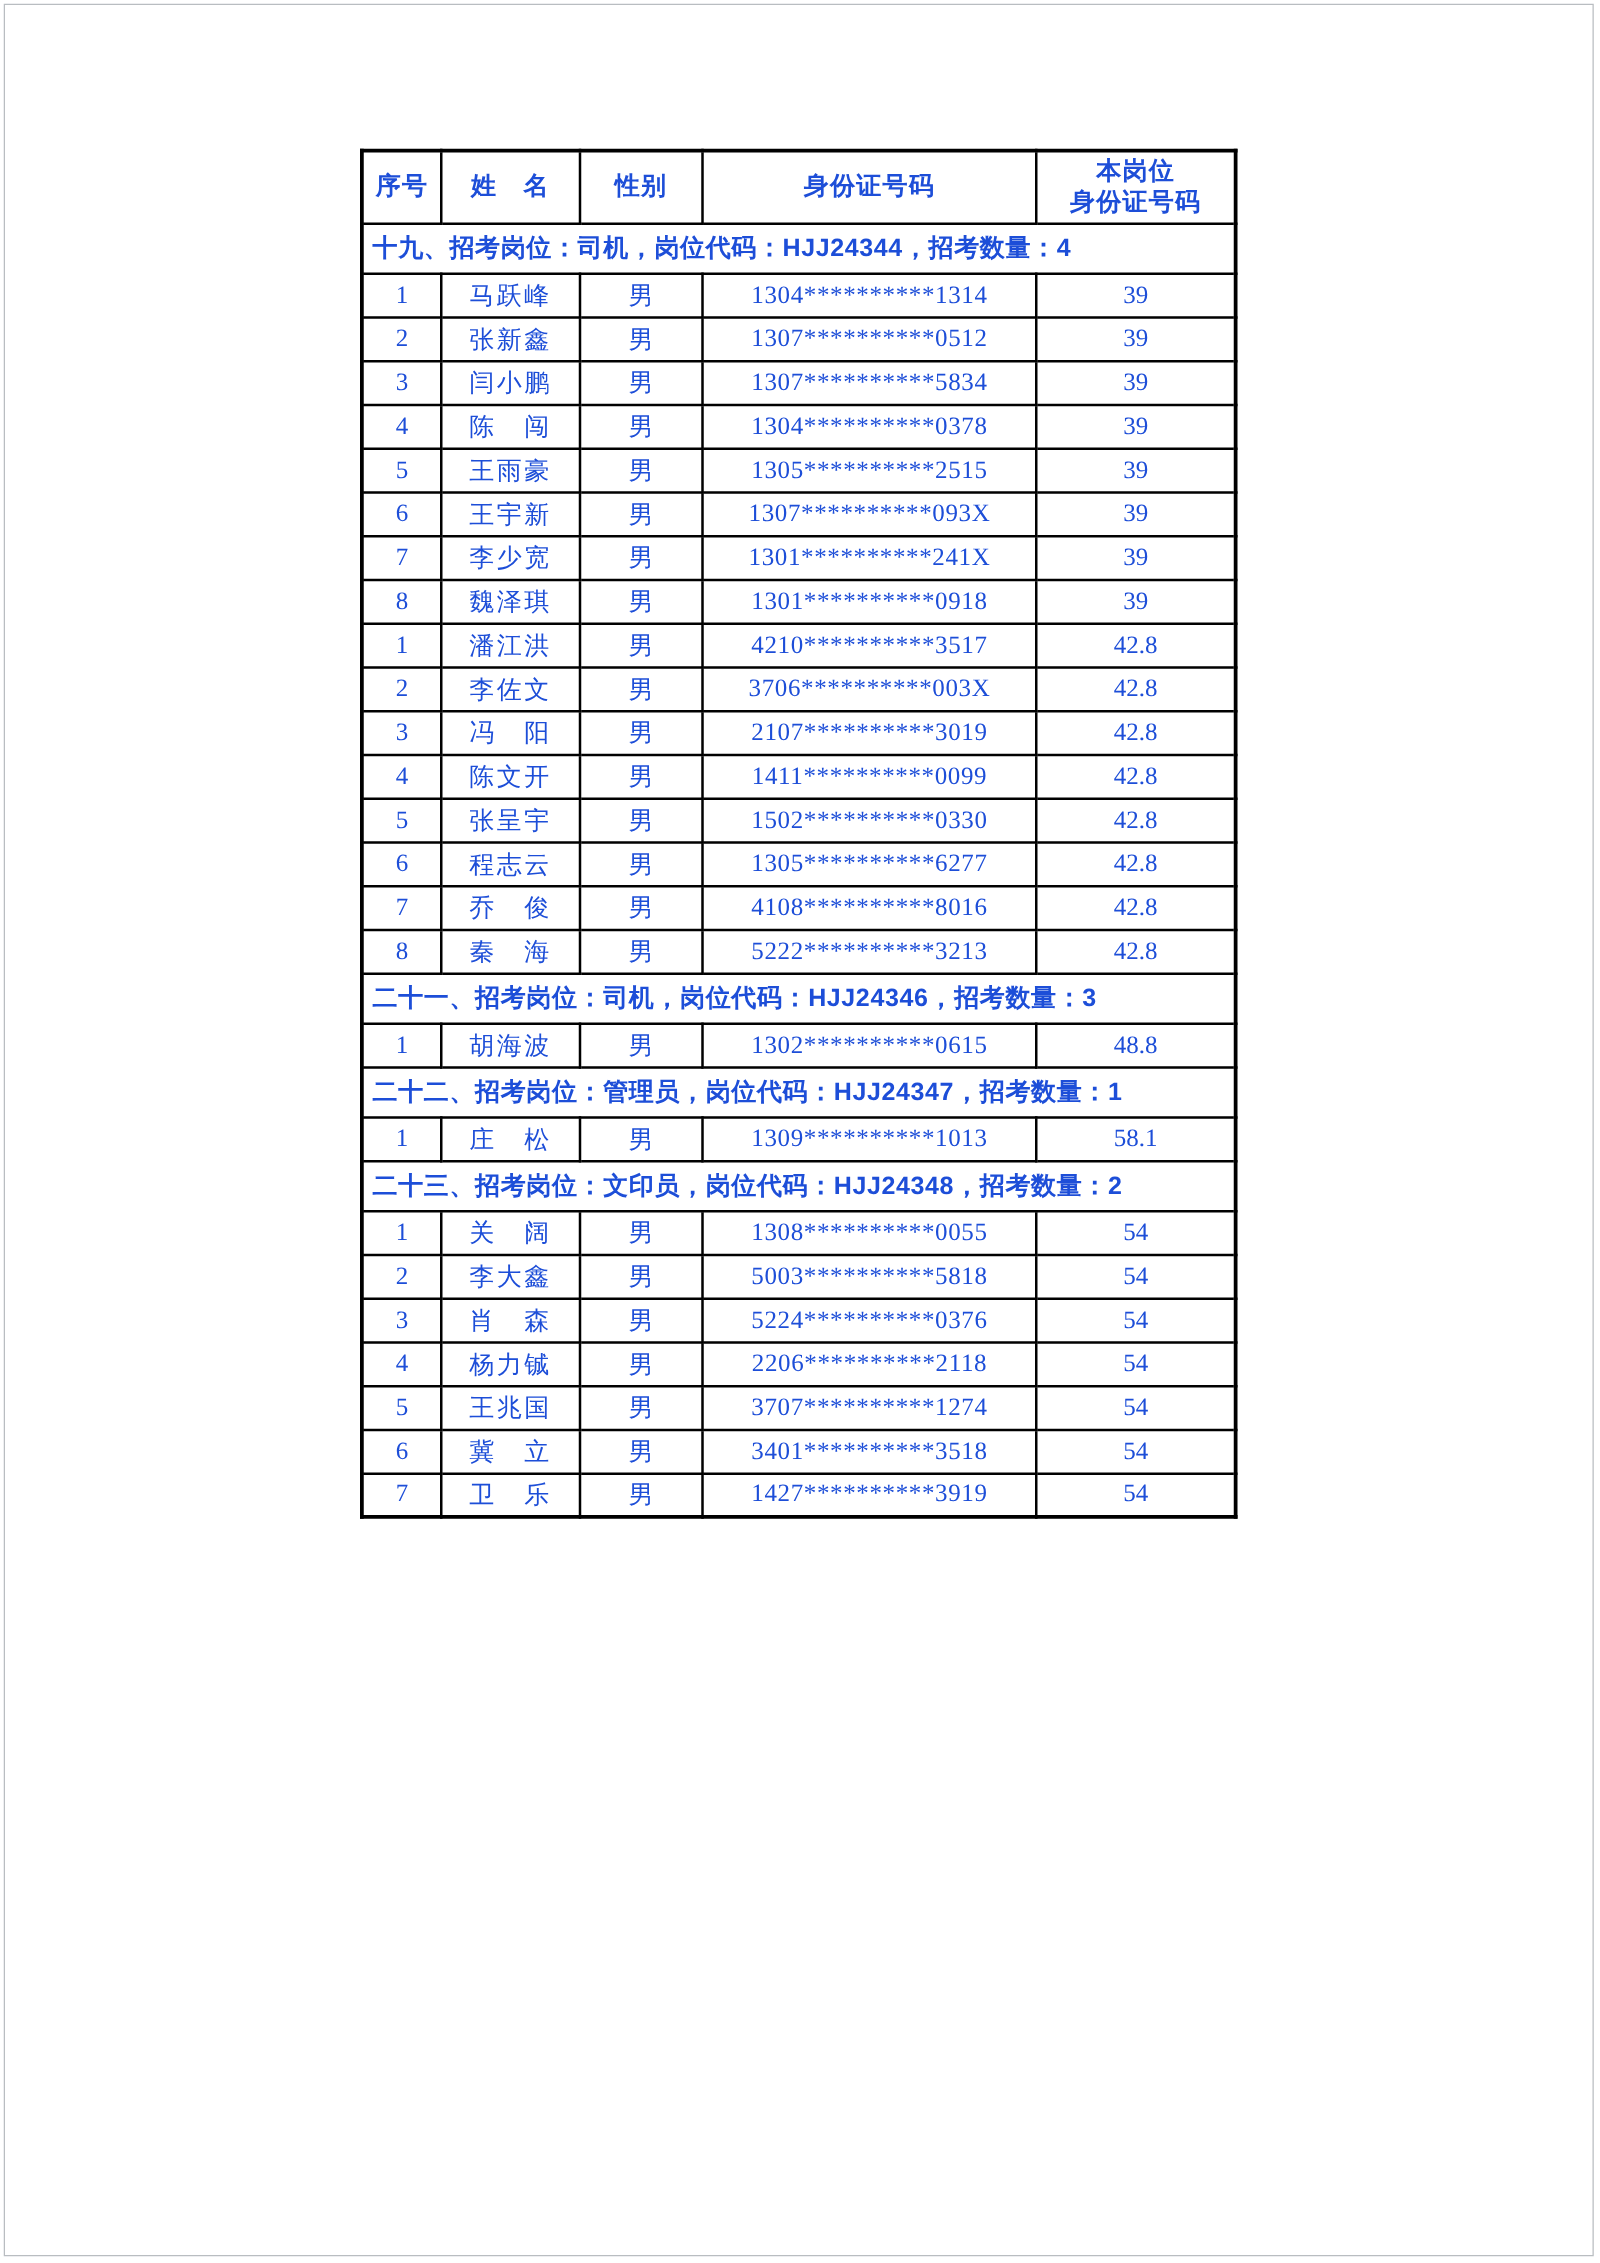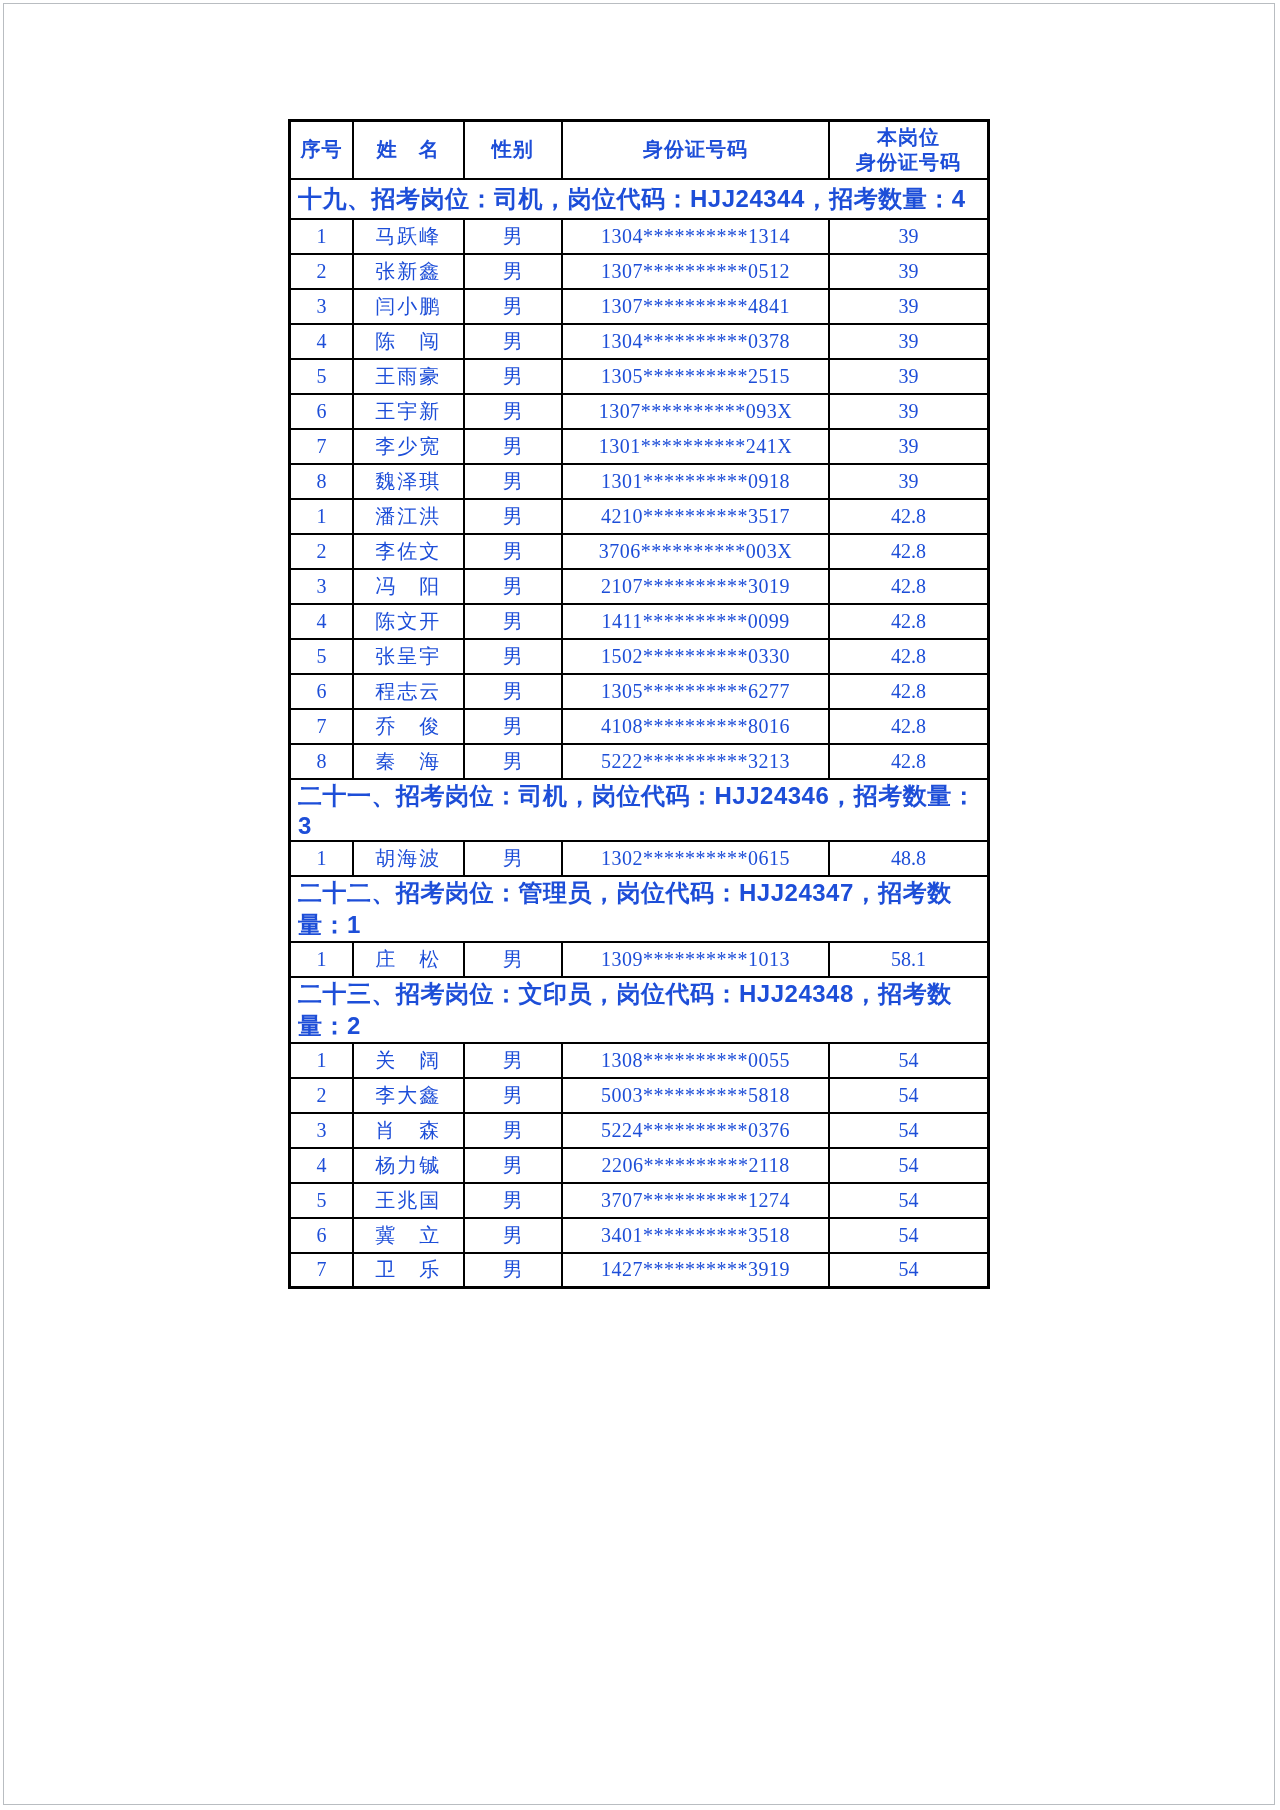--- a/index.html
+++ b/index.html
@@ -43,21 +43,21 @@
     font-weight: bold;
     font-size: 20px;
     letter-spacing: 1px;
     text-align: center;
     line-height: 1.25;
   }
   tr.section-row { height: 40px; }
   td.section {
     font-family: "Liberation Sans", "DejaVu Sans", sans-serif;
     font-weight: bold;
-    font-size: 24px;
+    font-size: 20px;
     letter-spacing: 0.5px;
     text-align: left;
     padding-left: 7px;
   }
   tr.data-row { height: 35px; }
   td.data {
     font-size: 20px;
     text-align: center;
     font-family: "Liberation Serif", "DejaVu Serif", serif;
   }
@@ -103,21 +103,21 @@
           <td class="data k0">2</td>
           <td class="data k1">张新鑫</td>
           <td class="data k2">男</td>
           <td class="data k3">1307**********0512</td>
           <td class="data k4">39</td>
         </tr>
         <tr class="data-row">
           <td class="data k0">3</td>
           <td class="data k1">闫小鹏</td>
           <td class="data k2">男</td>
-          <td class="data k3">1307**********4841</td>
+          <td class="data k3">1307**********5834</td>
           <td class="data k4">39</td>
         </tr>
         <tr class="data-row">
           <td class="data k0">4</td>
           <td class="data k1">陈　闯</td>
           <td class="data k2">男</td>
           <td class="data k3">1304**********0378</td>
           <td class="data k4">39</td>
         </tr>
         <tr class="data-row">

